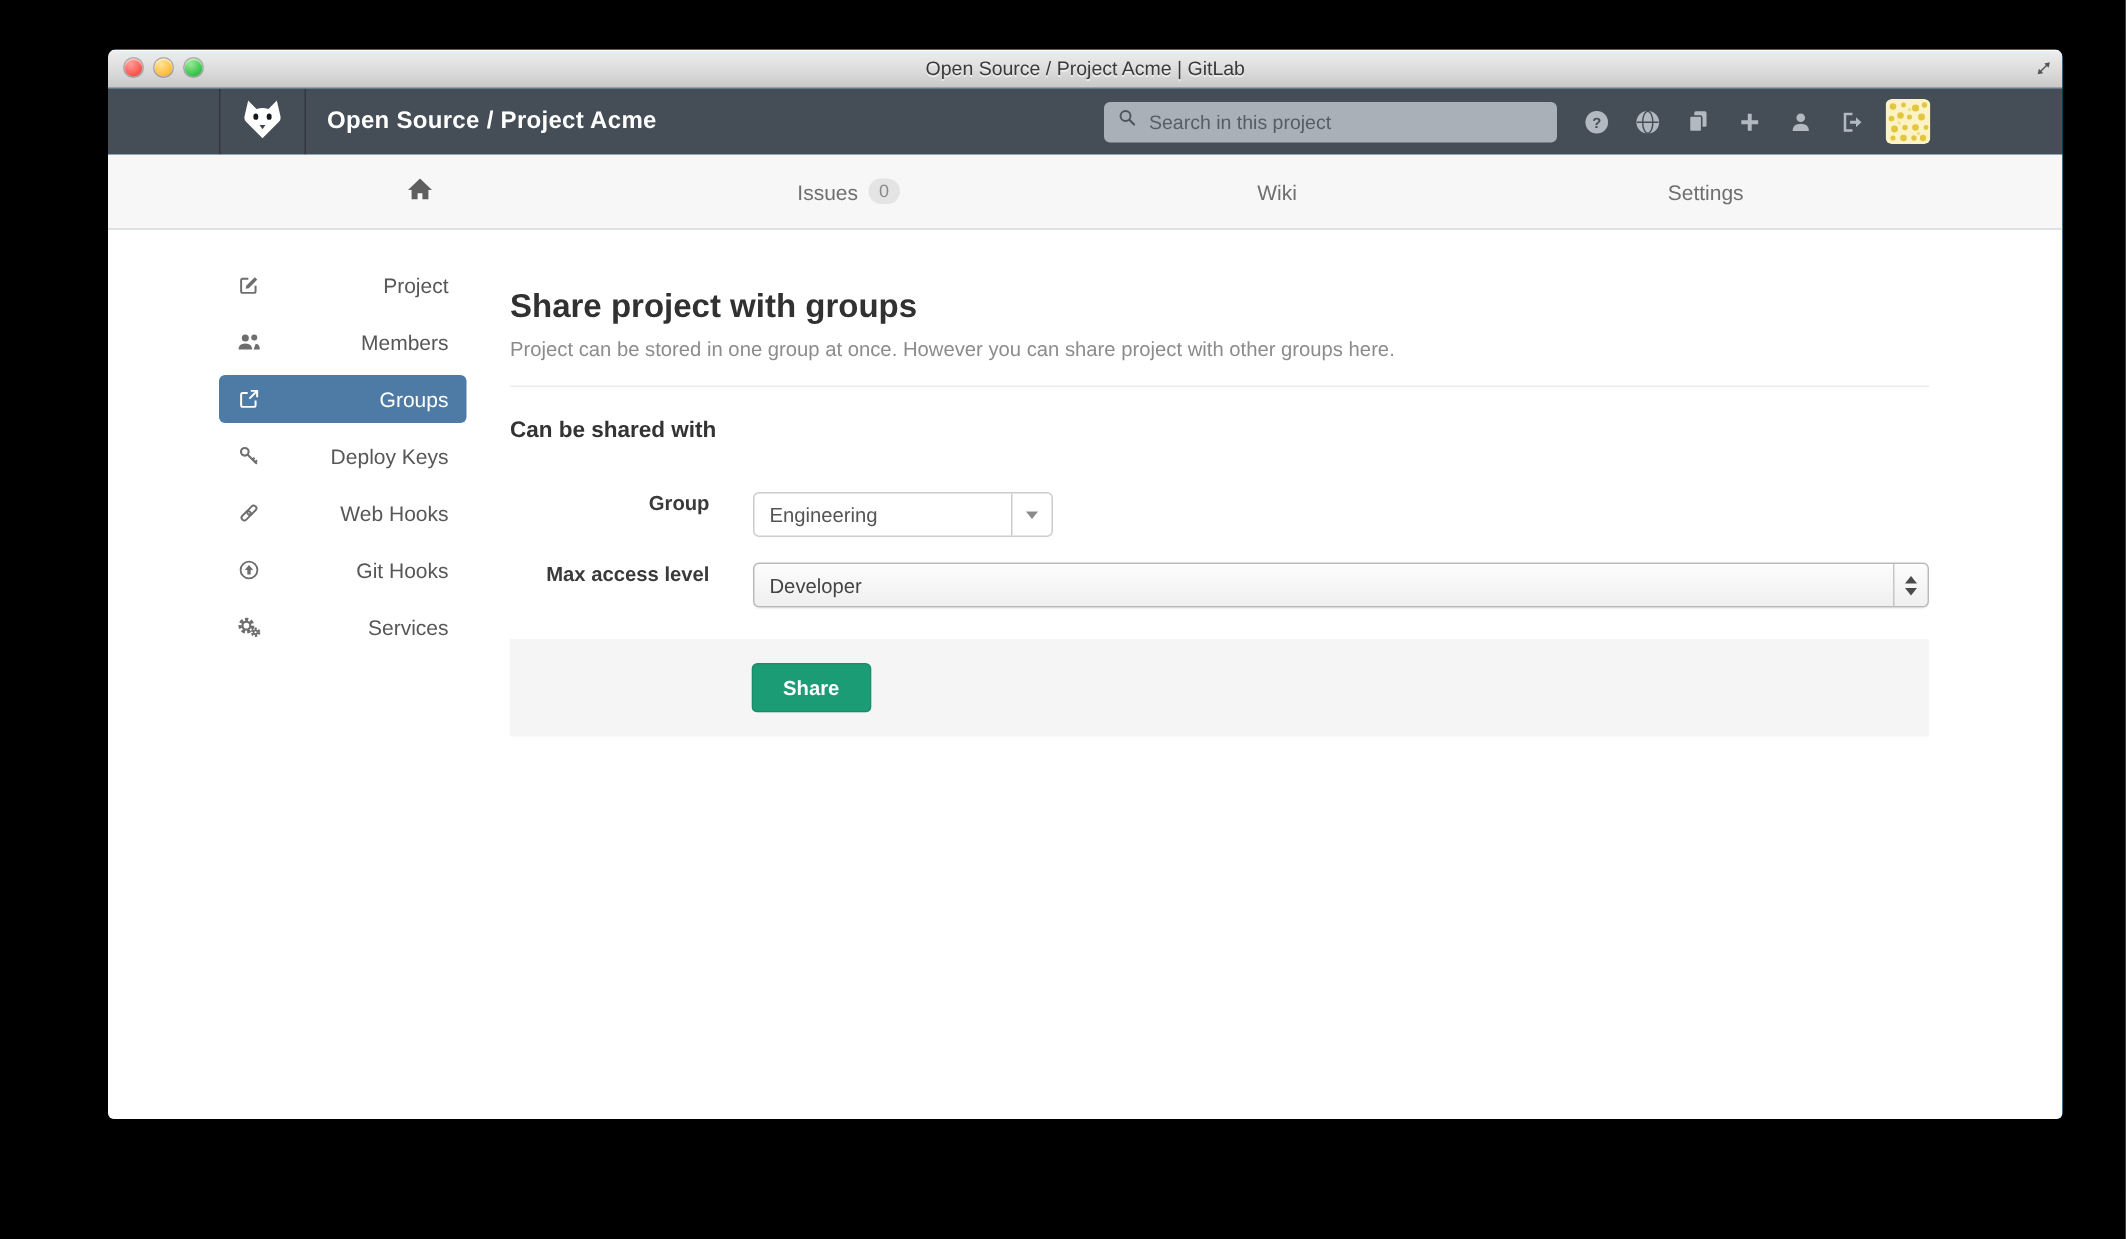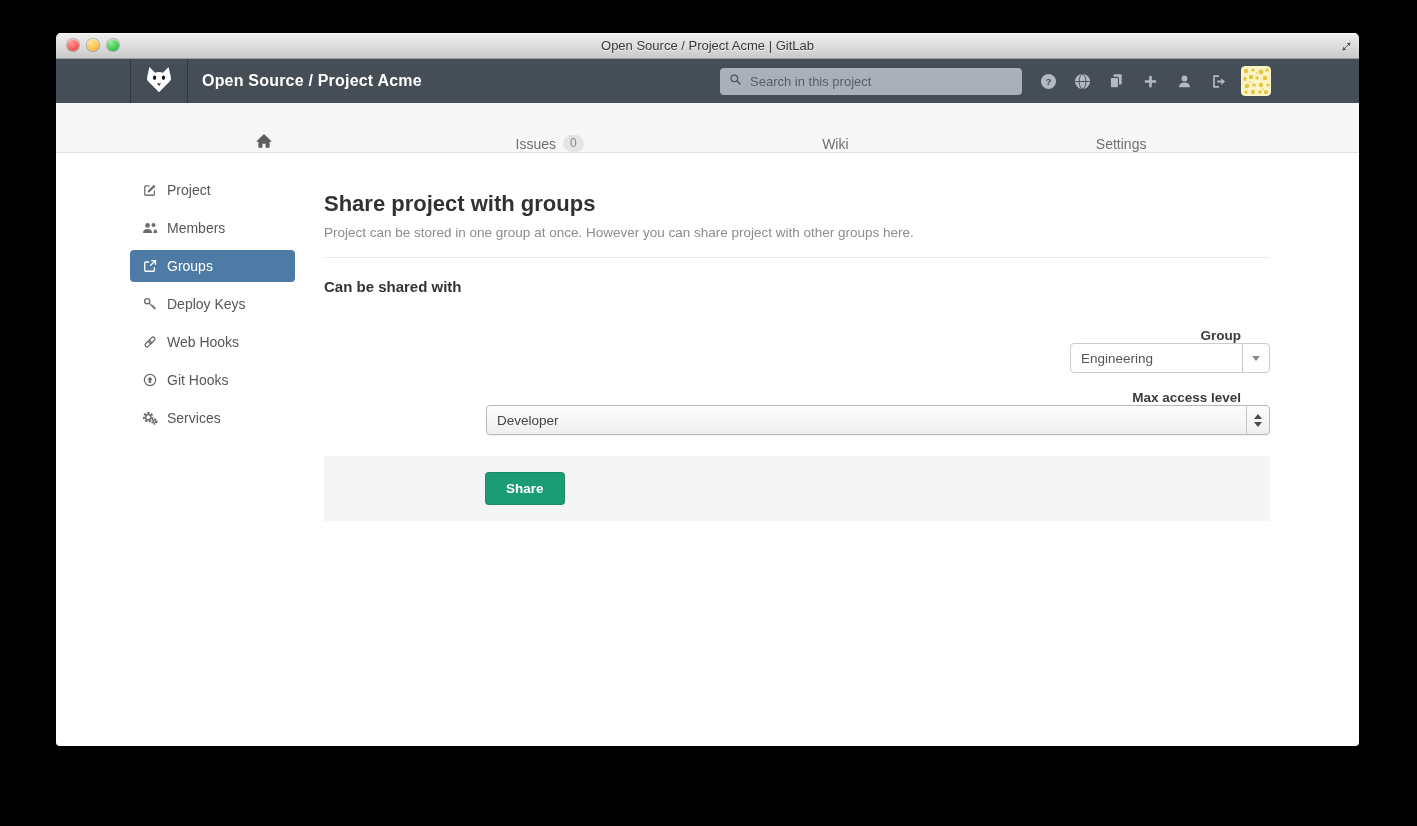--- a/index.html
+++ b/index.html
@@ -1,17 +1,17 @@
 <!DOCTYPE html>
 <html style="--header_bg: #454d56; --navbar_bg: #f7f7f7; --active_item_bg: #4d7ba6; --share_button_bg: #1b9c74; --avatar_yellow: #e2c63e; --traffic_close: #fb5650; --traffic_minimize: #fdbe40; --traffic_zoom: #35c649;"><head>
 <meta charset="utf-8">
 <style>
   html,body{margin:0;padding:0;background:#000;width:1417px;height:826px;overflow:hidden;
     font-family:"Liberation Sans",sans-serif;-webkit-font-smoothing:antialiased;}
-  .window{position:absolute;left:56px;top:33px;width:1303px;height:713px;background:#0369a1;
+  .window{position:absolute;left:72px;top:33px;width:1303px;height:713px;background:#0369a1;
     border-radius:5px 5px 4px 4px;overflow:hidden;
     box-shadow:0 18px 45px rgba(0,0,0,.8),0 0 0 1px rgba(0,0,0,.55);}
   
   .titlebar{position:relative;height:25px;background:linear-gradient(180deg,#efefef 0%,#dcdcdc 55%,#c9c9c9 100%);
     border-bottom:1px solid #9e9e9e;box-shadow:inset 0 1px 0 rgba(255,255,255,.7);
     display:flex;align-items:center;justify-content:center;}
   .title-text{font-size:13px;color:#393939;text-shadow:0 1px 0 rgba(255,255,255,.6);}
   .lights{position:absolute;left:11px;top:6px;display:flex;gap:8px;}
   .light{width:12px;height:12px;border-radius:50%;box-shadow:inset 0 1px 1px rgba(255,255,255,.6),0 0 0 1px rgba(0,0,0,.25);}
   .light.close{background:radial-gradient(circle at 35% 30%,#ff9d98,var(--traffic_close,#fb5650) 65%,#d8413b);}
@@ -28,39 +28,39 @@
   .searchbox{width:284px;height:27px;background:#a9b0b8;border-radius:4px;display:flex;align-items:center;
     padding:0 9px;margin-right:17px;color:#4d555e;}
   .searchbox input{border:none;background:transparent;outline:none;font-size:13px;color:#39414a;
     font-family:"Liberation Sans",sans-serif;width:100%;margin-left:6px;}
   .searchbox input::placeholder{color:#555d66;opacity:1;}
   .hdr-icons{display:flex;align-items:center;gap:16px;color:#b2b9c0;margin-right:14px;}
   .hdr-icons .hicon{display:flex;align-items:center;justify-content:center;width:18px;height:18px;cursor:pointer;}
   .avatar{width:30px;height:30px;border-radius:4px;overflow:hidden;flex:none;cursor:pointer;}
   
   .navbar{height:49px;background:var(--navbar_bg,#f7f7f7);border-bottom:1px solid #e1e1e1;
-    display:flex;align-items:flex-end;padding-left:65px;padding-right:95px;}
+    display:flex;align-items:center;padding-left:65px;padding-right:95px;}
   .nav-item{flex:1;display:flex;align-items:center;justify-content:center;gap:7px;color:#6f6f6f;
     font-size:14px;cursor:pointer;}
   .nav-item .home-glyph{color:#5f5f5f;}
   .badge{background:#e4e4e4;color:#8a8a8a;font-size:12px;border-radius:9px;padding:1px 7px;line-height:15px;}
   
   .content{display:flex;background:#fff;height:594px;box-sizing:border-box;}
   .sidebar{width:165px;margin:21px 0 0 74px;flex:none;}
   .side-item{display:flex;align-items:center;gap:9px;padding:8px 12px;margin-bottom:6px;border-radius:4px;
-    color:#575757;font-size:14px;cursor:pointer;}
+    color:#575757;font-size:14px;cursor:pointer;justify-content:space-between;}
   .side-item .sicon{width:16px;display:flex;align-items:center;justify-content:center;color:#6e6e6e;flex:none;}
   .side-item.active{background:var(--active_item_bg,#4d7ba6);color:#fff;}
   .side-item.active .sicon{color:#fff;}
   .main{margin-left:29px;padding-top:38px;width:946px;}
   h1.page-title{font-size:22px;font-weight:700;color:#313131;margin:0 0 8px;}
   p.page-desc{font-size:13.5px;color:#8c8c8c;margin:0;}
   hr.divider{border:none;border-top:1px solid #ececec;margin:17px 0 20px;}
   h2.section-title{font-size:15px;font-weight:700;color:#333;margin:0 0 33px;}
-  .form-row{display:flex;align-items:flex-end;margin-bottom:17px;flex-direction:column;}
+  .form-row{display:flex;align-items:flex-start;margin-bottom:17px;}
   .form-label{width:133px;flex:none;text-align:right;padding-right:29px;font-size:13.5px;font-weight:700;color:#3a3a3a;}
   .dd{width:200px;height:30px;box-sizing:border-box;border:1px solid #ccc;border-radius:4px;background:#fff;
     display:flex;align-items:center;font-size:13.5px;color:#555;cursor:pointer;}
   .dd .dd-text{flex:1;padding-left:10px;}
   .dd .dd-arrow{width:26px;height:100%;border-left:1px solid #ccc;display:flex;align-items:center;justify-content:center;}
   .caret-down{width:0;height:0;border-left:4px solid transparent;border-right:4px solid transparent;border-top:5px solid #8b8b8b;}
   .native-select{width:784px;height:30px;box-sizing:border-box;border:1px solid #b9b9b9;border-radius:4px;
     background:linear-gradient(180deg,#fdfdfd,#efefef);display:flex;align-items:center;font-size:13.5px;color:#444;
     box-shadow:0 1px 1px rgba(0,0,0,.06);cursor:pointer;}
   .native-select .sel-text{flex:1;padding-left:10px;}

